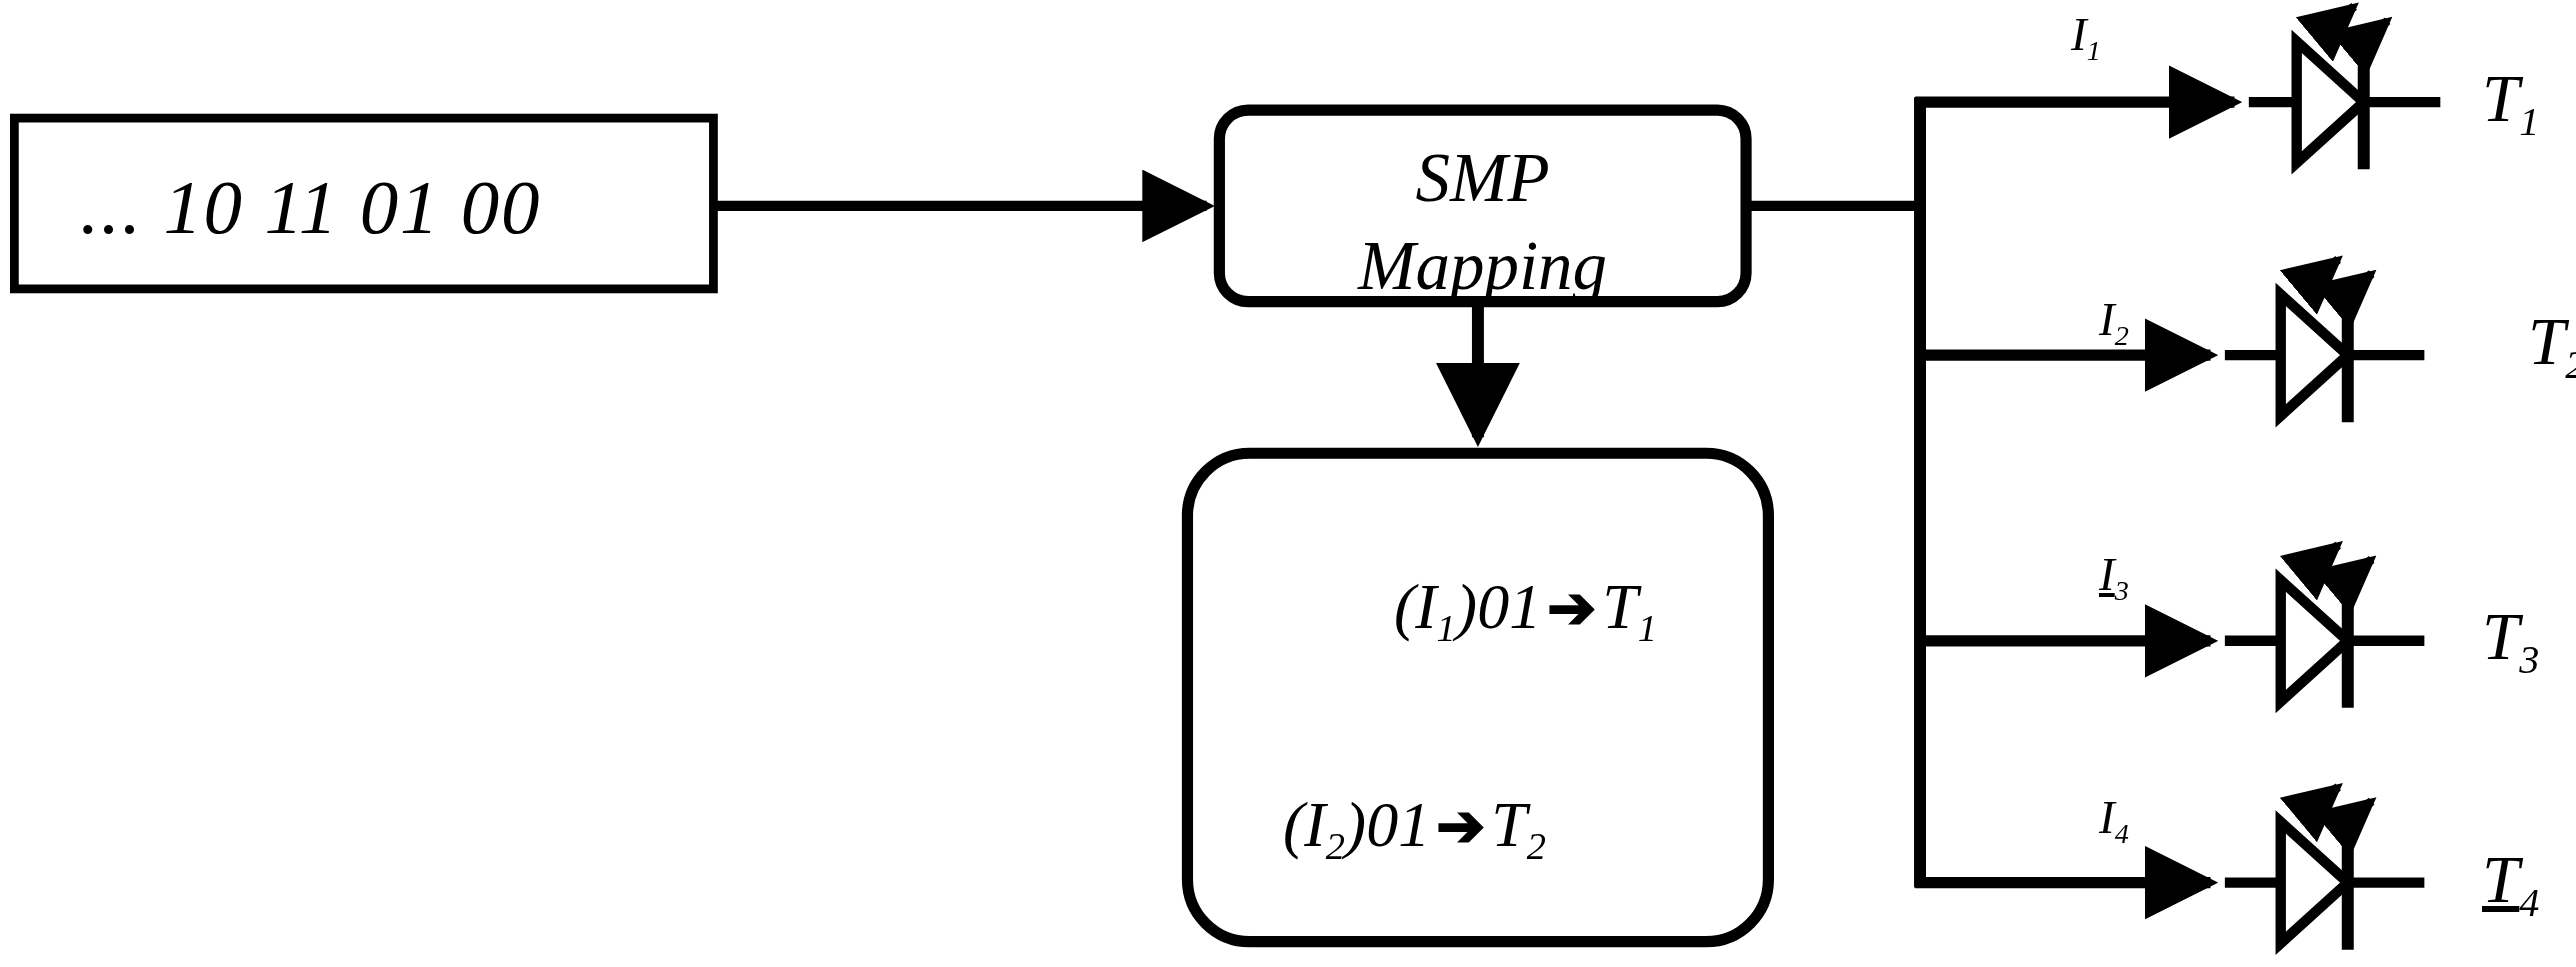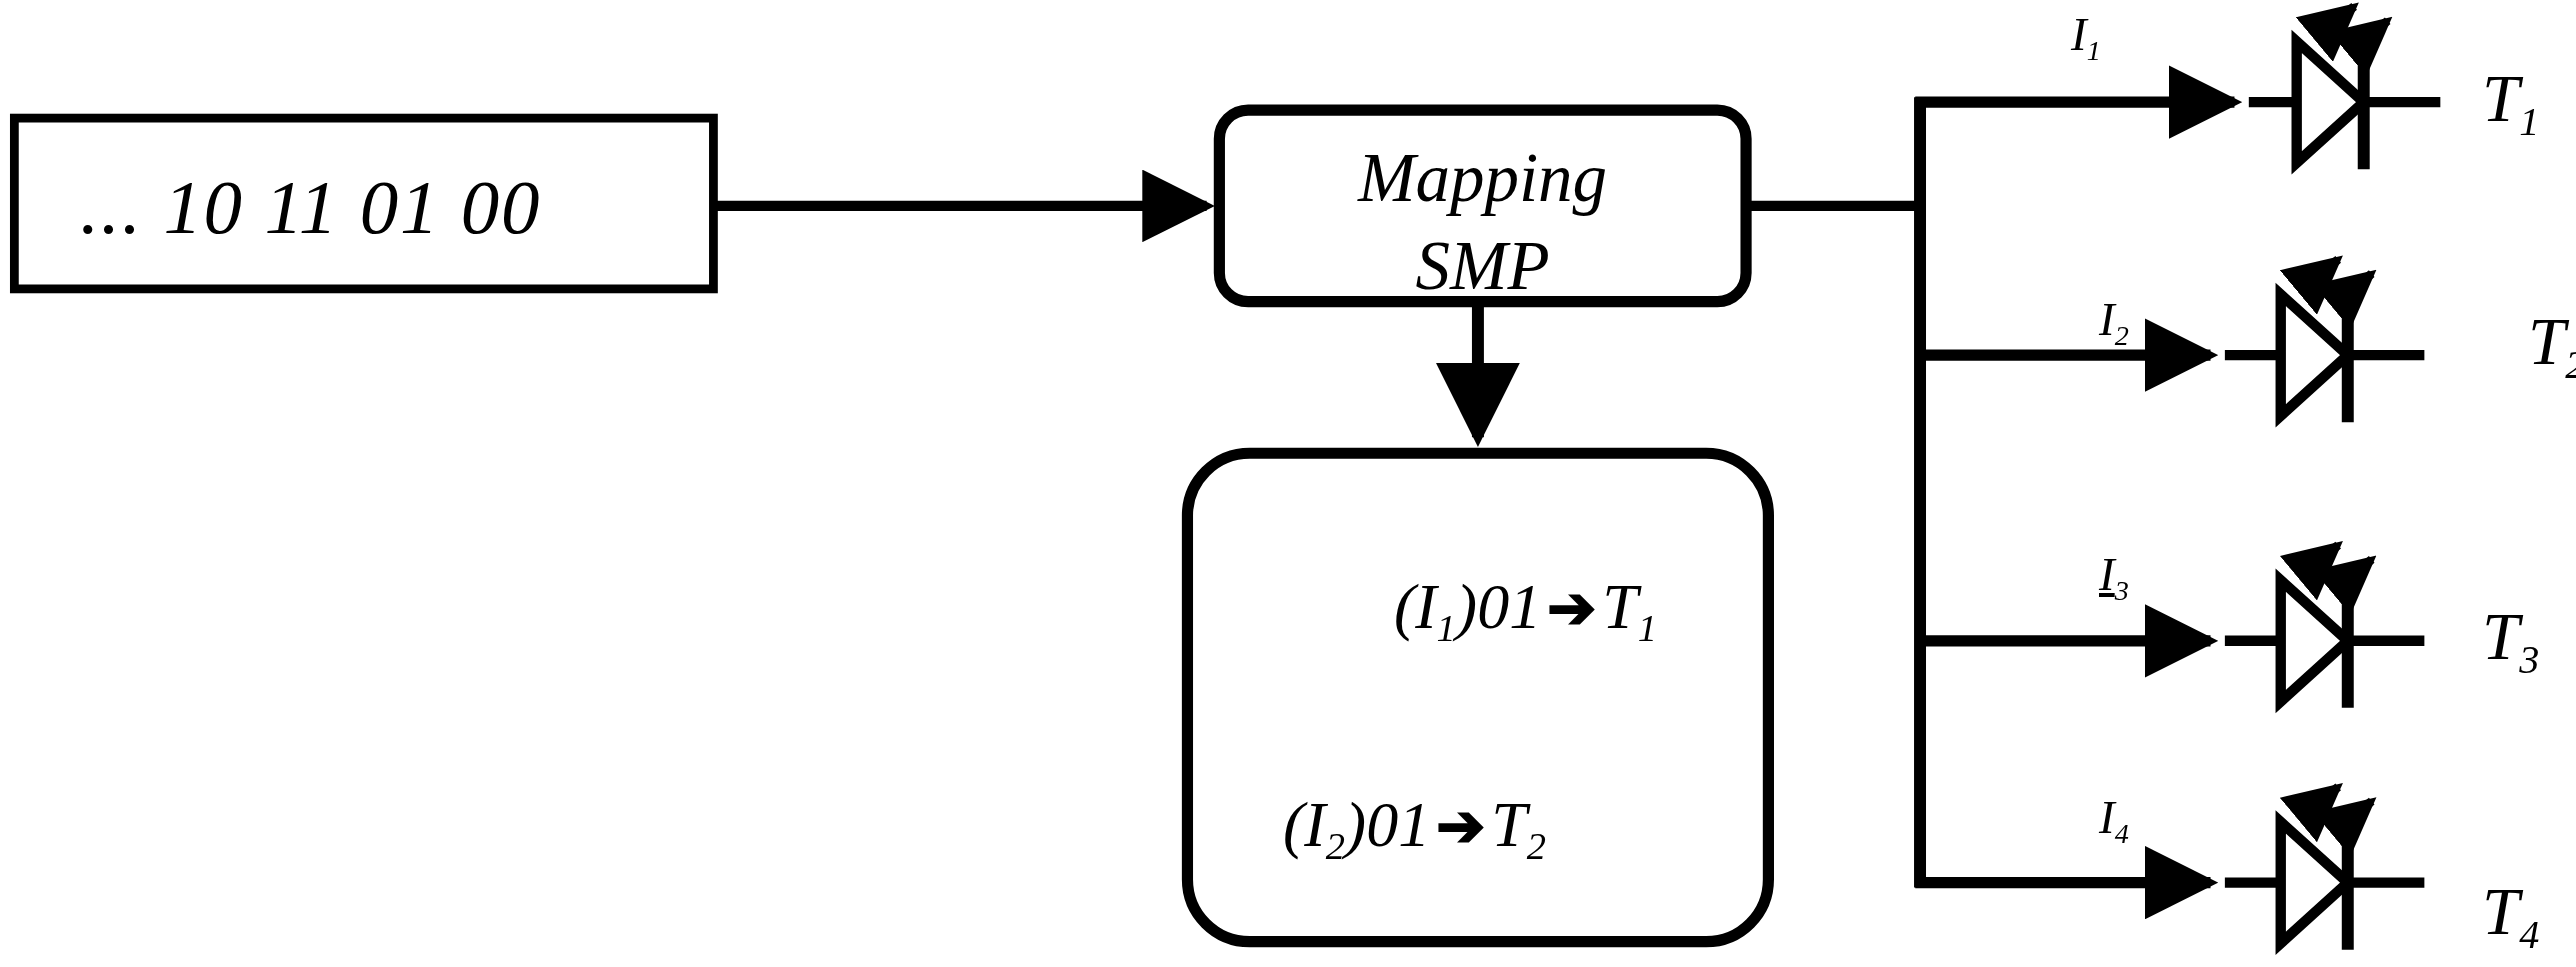--- a/index.html
+++ b/index.html
@@ -132,22 +132,22 @@
       <line x1="2942" y1="1022" x2="2942" y2="1190" stroke="#000000" stroke-width="15"></line>
       <line x1="2942" y1="1106" x2="3038" y2="1106" stroke="#000000" stroke-width="13"></line>
       <line x1="2882" y1="1026" x2="2930" y2="986" stroke="#000000" stroke-width="11" marker-end="url(#arrowhead-small)"></line>
       <line x1="2924" y1="1044" x2="2972" y2="1004" stroke="#000000" stroke-width="11" marker-end="url(#arrowhead-small)"></line>
     </g>
   </svg>
 
   <div class="lbl bitstream-text" style="left:80px; top:169px; width:568px; text-align:left;">... 10 11 01 00</div>
 
   <div class="lbl smp-text" style="left:1219px; top:134px; width:527px;">
+    <div>SMP</div>
     <div>Mapping</div>
-    <div>SMP</div>
   </div>
 
   <div style="position:absolute; left:1187px; top:511px; width:581px;">
     <div class="lbl map-line" style="position:relative; left:0; top:0; width:581px; text-align:center; margin-bottom:17.6px;">
       <span>(</span><span>I</span><span class="sub">1</span><span>)</span><span>01</span><span class="map-arrow">➔</span><span>T</span><span class="sub">1</span>
     </div>
     <div class="lbl map-line" style="position:relative; left:0; top:0; width:581px; margin-bottom:17.6px;">
       <span>(</span><span>I</span><span class="sub">2</span><span>)</span><span>01</span><span class="map-arrow">➔</span><span>T</span><span class="sub">2</span>
     </div>
     <div class="lbl map-line" style="position:relative; left:0; top:0; width:581px; text-align:center; margin-bottom:17.6px;">
@@ -163,16 +163,16 @@
   <div class="lbl cur-label" style="left:2099px; top:551px;text-decoration:underline;"><span>I</span><span class="sub">3</span></div>
 
   <div class="lbl cur-label" style="left:2099px; top:794px;"><span>I</span><span class="sub">4</span></div>
 
   <div class="lbl term-label" style="left:2482px; top:65px;"><span>T</span><span class="sub">1</span></div>
 
   <div class="lbl term-label" style="left:2482px; top:308px;margin-left:46px;"><span>T</span><span class="sub">2</span></div>
 
   <div class="lbl term-label" style="left:2482px; top:603px;"><span>T</span><span class="sub">3</span></div>
 
-  <div class="lbl term-label" style="left:2482px; top:878px;"><span>T</span><span class="sub">4</span></div>
+  <div class="lbl term-label" style="left:2482px; top:846px;text-decoration:underline;"><span>T</span><span class="sub">4</span></div>
 
 </div>
 
 
 </body></html>

